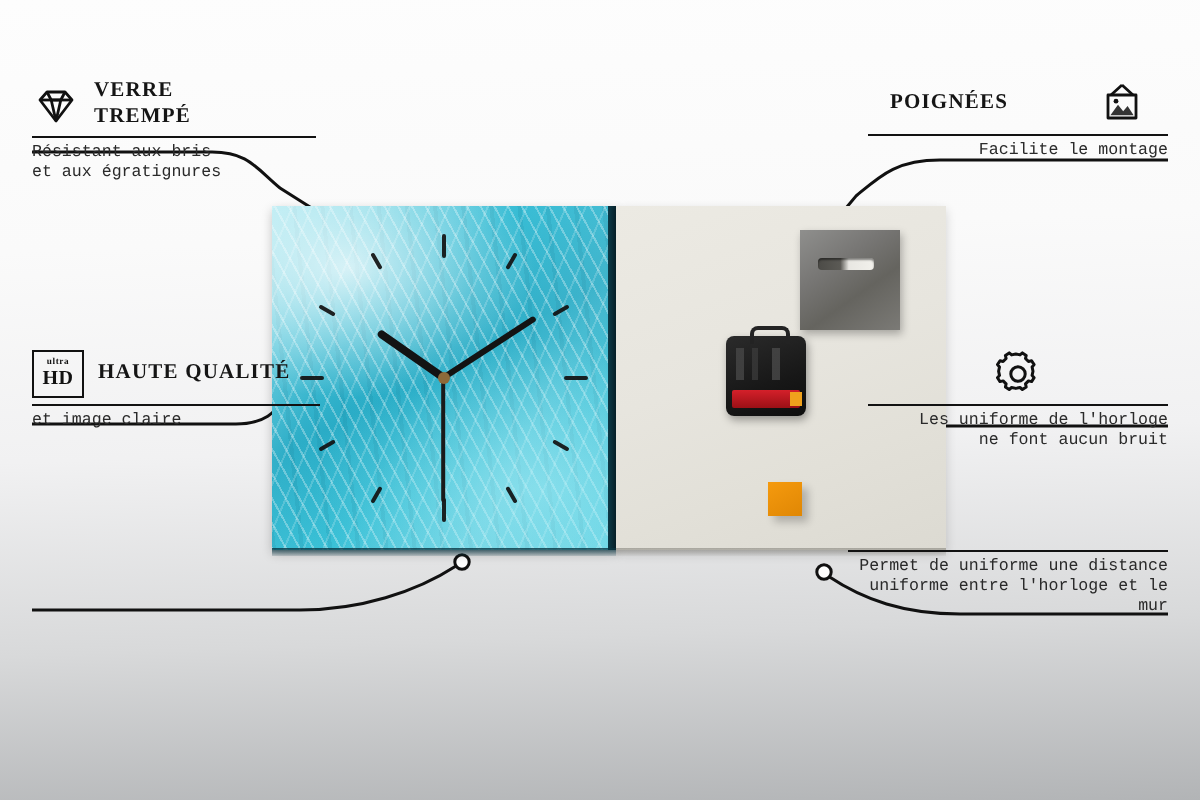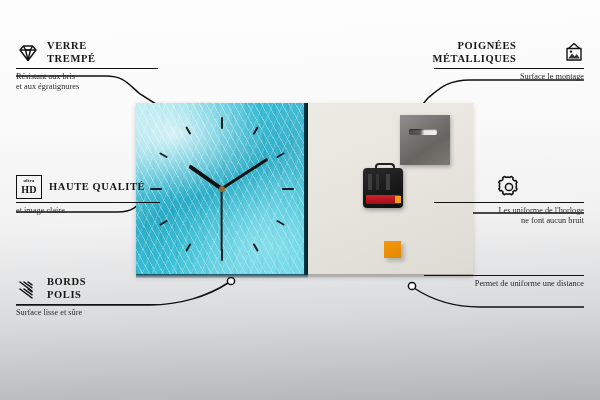--- a/index.html
+++ b/index.html
@@ -78,21 +78,21 @@
   #spacer{position:absolute;left:76px;top:138px;width:17px;height:17px;
     background:linear-gradient(150deg,#f59a0e,#e08704);box-shadow:3px 3px 4px rgba(0,0,0,.22);}
 
   
   .feature{position:absolute;}
   .f-head{display:flex;align-items:center;gap:7px;}
   .f-head.right{justify-content:center;gap:45px;}
   .f-title{font-weight:bold;letter-spacing:.6px;font-size:10.5px;line-height:12.5px;color:#151515;text-transform:uppercase;}
   .f-title.right{text-align:right;}
   .f-rule{height:1.3px;background:#121212;margin:3px 0 3px 0;}
-  .f-sub{font-size:8.3px;line-height:10px;color:#2a2a2a;font-family:Liberation Serif, serif;}
+  .f-sub{font-size:8.3px;line-height:10px;color:#2a2a2a;font-family:Liberation Mono, monospace;}
   .f-sub.right{text-align:right;}
   .icon{width:24px;height:24px;flex:0 0 24px;display:block;}
 
   
   .hd-badge{width:24px;height:22px;border:1.6px solid #111;display:flex;flex-direction:column;
     align-items:center;justify-content:center;line-height:1;flex:0 0 24px;}
   .hd-badge .u{font-size:4.6px;font-weight:bold;letter-spacing:.3px;color:#111;}
   .hd-badge .h{font-size:10px;font-weight:bold;letter-spacing:.2px;color:#111;margin-top:.5px;}
 </style>
 </head>
@@ -186,73 +186,52 @@
         <span class="h">HD</span>
       </div>
       <div>
         <div class="f-title">HAUTE QUALITÉ</div>
       </div>
     </div>
     <div class="f-rule" style="width:144px;"></div>
     <div class="f-sub">et image claire</div>
   </div>
 
-  <div class="feature" style="left:16px;top:276px;width:150px;">
-    <div class="f-head">
-      <svg class="icon" viewBox="0 0 24 24">
-        <g stroke="#111" stroke-width="1.5" stroke-linecap="round" fill="none">
-          <path d="M4 5 L16 14"></path>
-            <path d="M8 5 L16 10.8"></path>
-            <path d="M12 5 L16 7.8"></path>
-          <path d="M4 12 L16 21"></path>
-            <path d="M8 12 L16 17.8"></path>
-            <path d="M12 12 L16 14.8"></path>
-        </g>
-      </svg>
-      <div>
-        <div class="f-title">BORDS</div>
-        <div class="f-title">POLIS</div>
-      </div>
-    </div>
-    <div class="f-rule" style="width:142px;"></div>
-    <div class="f-sub">Surface lisse et sûre</div>
-    <div class="f-sub"></div>
-  </div>
 
   <div class="feature" style="left:434px;top:40px;width:150px;">
     <div class="f-head right">
       <div>
         <div class="f-title right">POIGNÉES</div>
-        <div class="f-title right">MÉTALLIQUES</div>
       </div>
       <svg class="icon" viewBox="0 0 24 24">
         <g fill="none" stroke="#111" stroke-width="1.4" stroke-linejoin="round">
           <path d="M12 2.5 L6.5 7.5 M12 2.5 L17.5 7.5"></path>
           <rect x="5" y="7.5" width="14" height="11.5"></rect>
           <path d="M6.2 17.6 L10 12.4 L12.6 15.6 L14.8 13 L17.8 17.6 Z" fill="#111" stroke="none" opacity=".85"></path>
           <circle cx="9" cy="10.6" r="1.2" fill="#111" stroke="none"></circle>
         </g>
       </svg>
     </div>
     <div class="f-rule" style="width:150px;margin-left:0;"></div>
-    <div class="f-sub right">Surface le montage</div>
+    <div class="f-sub right">Facilite le montage</div>
   </div>
 
   <div class="feature" style="left:434px;top:175px;width:150px;">
     <div class="f-head right">
       <svg class="icon" viewBox="0 0 24 24">
         <g fill="none" stroke="#111" stroke-width="1.5" stroke-linejoin="round">
           <path d="M12 3.2 l2.1 .45 1.2-1.0 1.9 1.25 -.35 1.55 1.5 1.5 1.55-.35 1.25 1.9 -1.0 1.2 .45 2.1 -.45 2.1 1.0 1.2 -1.25 1.9 -1.55-.35 -1.5 1.5 .35 1.55 -1.9 1.25 -1.2-1.0 -2.1 .45 -2.1-.45 -1.2 1.0 -1.9-1.25 .35-1.55 -1.5-1.5 -1.55 .35 -1.25-1.9 1.0-1.2 -.45-2.1 .45-2.1 -1.0-1.2 1.25-1.9 1.55 .35 1.5-1.5 -.35-1.55 1.9-1.25 1.2 1.0 Z" transform="translate(-1.1,-1.2) scale(1.0)"></path>
           <circle cx="12" cy="12" r="3.6"></circle>
         </g>
       </svg>
     </div>
     <div class="f-rule" style="width:150px;"></div>
     <div class="f-sub right">Les uniforme de l'horloge</div>
     <div class="f-sub right">ne font aucun bruit</div>
   </div>
 
   <div class="feature" style="left:424px;top:272px;width:160px;">
     <div class="f-rule" style="width:160px;"></div>
     <div class="f-sub right">Permet de uniforme une distance</div>
+    <div class="f-sub right">uniforme entre l'horloge et le mur</div>
   </div>
 
 </div>
 
 </body></html>

